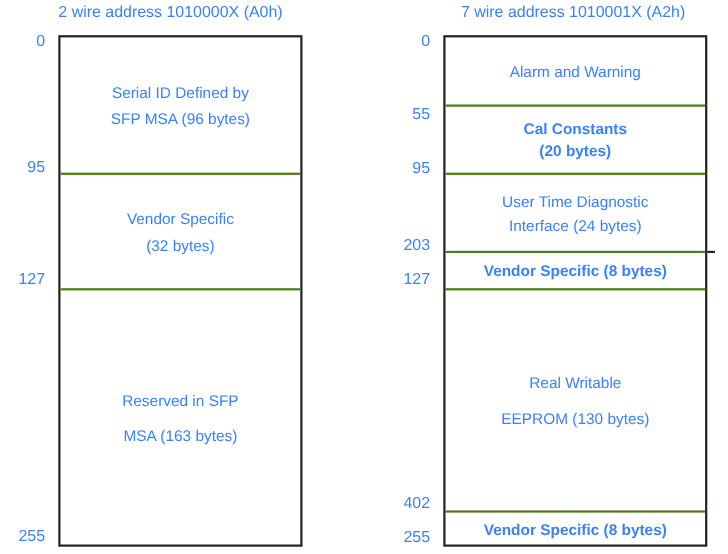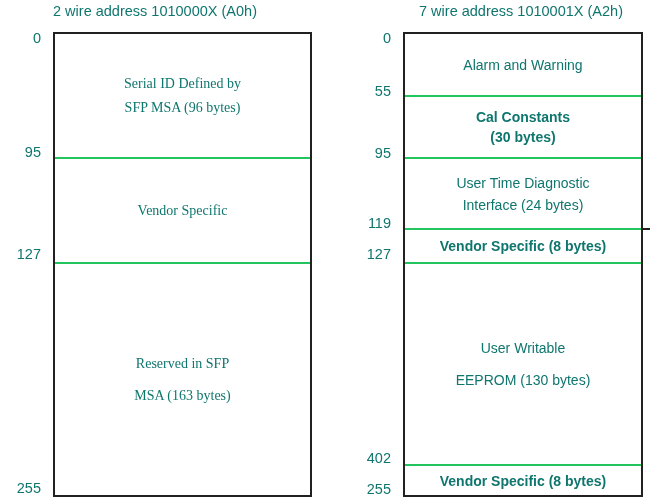--- a/index.html
+++ b/index.html
@@ -2,21 +2,21 @@
 <html><head>
 <meta charset="utf-8">
 <style>
   html, body { margin: 0; padding: 0; background: #ffffff; }
   .canvas {
     position: relative;
     width: 662px;
     height: 504px;
     background: #ffffff;
     font-family: "Liberation Sans", sans-serif;
-    color: #0f766e;
+    color: #3b82f6;
     overflow: hidden;
   }
   .map-title {
     position: absolute;
     top: 2px;
     height: 18px;
     font-size: 14.5px;
     line-height: 18px;
     text-align: center;
     white-space: nowrap;
@@ -26,32 +26,32 @@
   .membox {
     position: absolute;
     top: 32px;
     height: 465px;
     box-sizing: border-box;
     border: 2px solid #212121;
     background: #ffffff;
     display: flex;
     flex-direction: column;
   }
-  #box-a0 { left: 53px;  width: 259px; font-family: Liberation Serif, serif; }
+  #box-a0 { left: 53px;  width: 222px; }
   #box-a2 { left: 403px; width: 240px; }
   .sec {
     flex: 0 0 auto;
     display: flex;
     flex-direction: column;
     justify-content: center;
     align-items: center;
     text-align: center;
     font-size: 14px;
     line-height: 24px;
-    border-bottom: 2px solid #22c55e;
+    border-bottom: 2px solid #4d7c0f;
     overflow: hidden;
   }
   .sec.last { border-bottom: none; flex: 1 1 auto; }
   .sec.bold { font-weight: bold; font-size: 14px; }
   .sec.wide-lines { line-height: 32px; }
   .addr {
     position: absolute;
     transform: translateY(-50%);
     font-size: 14.5px;
     text-align: right;
@@ -80,54 +80,55 @@
   <span class="addr addr-l" style="top:254px">127</span>
   <span class="addr addr-l" style="top:488px">255</span>
 
   <div class="membox" id="box-a0">
     <div class="sec" style="height:123px">
       <span>Serial ID Defined by</span>
       <span>SFP MSA (96 bytes)</span>
     </div>
     <div class="sec" style="height:103px">
       <span>Vendor Specific</span>
+      <span>(32 bytes)</span>
     </div>
     <div class="sec last wide-lines">
       <span>Reserved in SFP</span>
       <span>MSA (163 bytes)</span>
     </div>
   </div>
 
   <div class="map-title" id="title-a2">7 wire address 1010001X (A2h)</div>
 
   <span class="addr addr-r" style="top:38px">0</span>
-  <span class="addr addr-r" style="top:91px">55</span>
+  <span class="addr addr-r" style="top:104px">55</span>
   <span class="addr addr-r" style="top:153px">95</span>
-  <span class="addr addr-r" style="top:223px">119</span>
+  <span class="addr addr-r" style="top:223px">203</span>
   <span class="addr addr-r" style="top:254px">127</span>
   <span class="addr addr-r" style="top:458px">402</span>
   <span class="addr addr-r" style="top:489px">255</span>
 
   <div class="membox" id="box-a2">
     <div class="sec" style="height:61px; line-height:22px">
       <span>Alarm and Warning</span>
     </div>
     <div class="sec bold" style="height:60px; line-height:20px">
       <span>Cal Constants</span>
-      <span>(30 bytes)</span>
+      <span>(20 bytes)</span>
     </div>
     <div class="sec" style="height:69px; line-height:22px">
       <span>User Time Diagnostic</span>
       <span>Interface (24 bytes)</span>
     </div>
     <div class="sec bold" style="height:32px">
       <span>Vendor Specific (8 bytes)</span>
     </div>
     <div class="sec wide-lines" style="height:200px">
-      <span>User Writable</span>
+      <span>Real Writable</span>
       <span>EEPROM (130 bytes)</span>
     </div>
     <div class="sec last bold">
       <span>Vendor Specific (8 bytes)</span>
     </div>
   </div>
 
   <div class="line-overhang"></div>
 
 </div>

